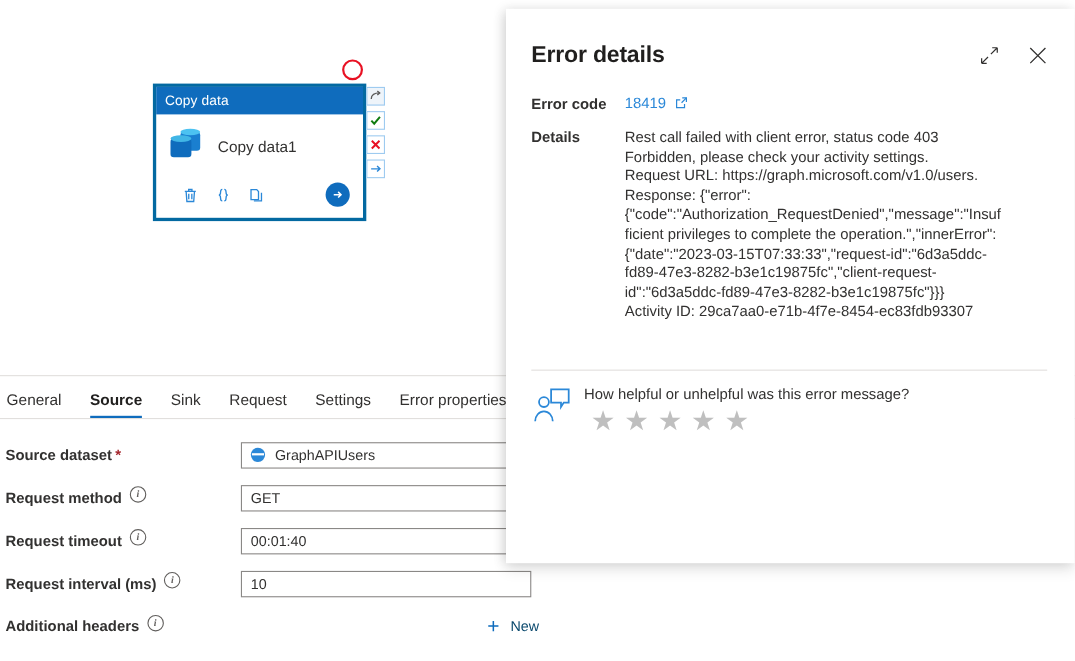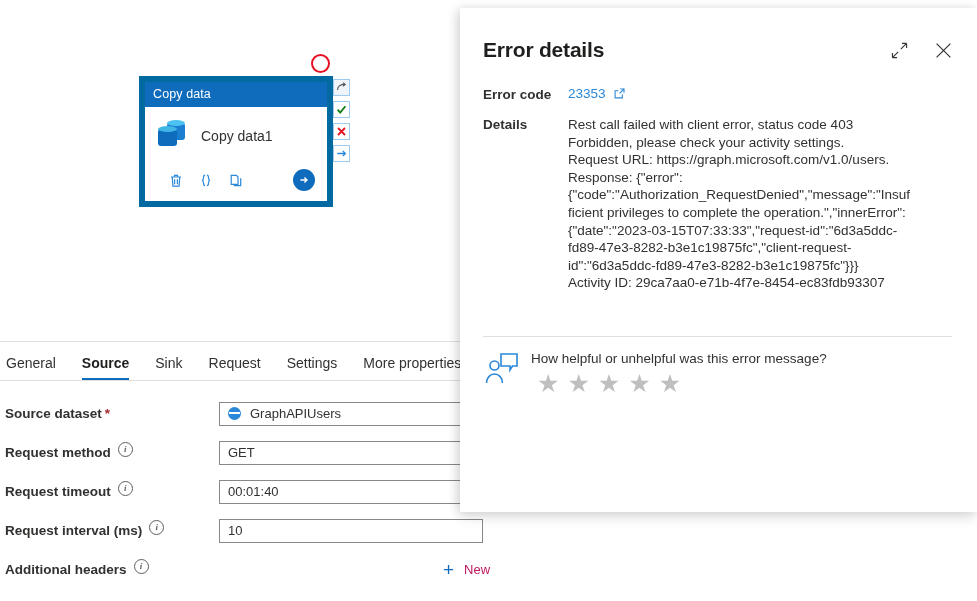--- a/index.html
+++ b/index.html
@@ -35,21 +35,21 @@
     box-sizing: border-box;
     background: transparent;
   }
 
   
   .activity-card {
     position: absolute;
     left: 139px; top: 76px;
     width: 194px;
     background: #ffffff;
-    border: 6px solid #0369a1;
+    border: 3px solid #0369a1;
     box-sizing: border-box;
   }
   .activity-header {
     height: 25px;
     background: #0f6cbd;
     color: #ffffff;
     font-size: 12.5px;
     line-height: 25px;
     padding-left: 8px;
     font-weight: 400;
@@ -270,21 +270,21 @@
     color: #0f6cbd;
     font-size: 13px;
     cursor: pointer;
   }
   .new-link .plus {
     font-size: 19px;
     font-weight: 300;
     margin-right: 10px;
     line-height: 1;
   }
-  .new-link .new-label { color:#be185d; }
+  .new-link .new-label { color:#0c4a6e; }
 
   
   #failed-status {
     position: absolute;
     left: 634px; top: 428px;
     display: flex;
     align-items: flex-start;
     font-size: 13px;
     gap: 42px;
   }
@@ -481,21 +481,21 @@
   </div>
 </div>
 
 <div id="tabs-rule-top"></div>
 <div id="tabs">
   <div class="tab">General</div>
   <div class="tab active">Source</div>
   <div class="tab">Sink</div>
   <div class="tab">Request</div>
   <div class="tab">Settings</div>
-  <div class="tab">More properties</div>
+  <div class="tab">Error properties</div>
 </div>
 <div id="tabs-rule-bottom"></div>
 
 <div id="form">
 
   <div class="form-row">
     <div class="form-label">
       <span>Source dataset</span>
       <span class="req-star">*</span>
     </div>
@@ -578,21 +578,21 @@
           <path d="M1.6 1.6l13.8 13.8M15.4 1.6L1.6 15.4"></path>
         </svg>
       </div>
     </div>
   </div>
 
   <div class="panel-body">
     <div class="kv-row">
       <div class="kv-key">Error code</div>
       <div class="kv-val">
-        <span class="code-link">23353</span>
+        <span class="code-link">18419</span>
         <span class="ext-icon">
           <svg width="11" height="11" viewBox="0 0 11 11" fill="none" stroke="#2b88d8" stroke-width="1.1">
             <path d="M6.2 1h3.8v3.8"></path>
             <path d="M10 1L5.6 5.4"></path>
             <path d="M8.3 6.6v3.3H1.1V2.7h3.3"></path>
           </svg>
         </span>
       </div>
     </div>
 

